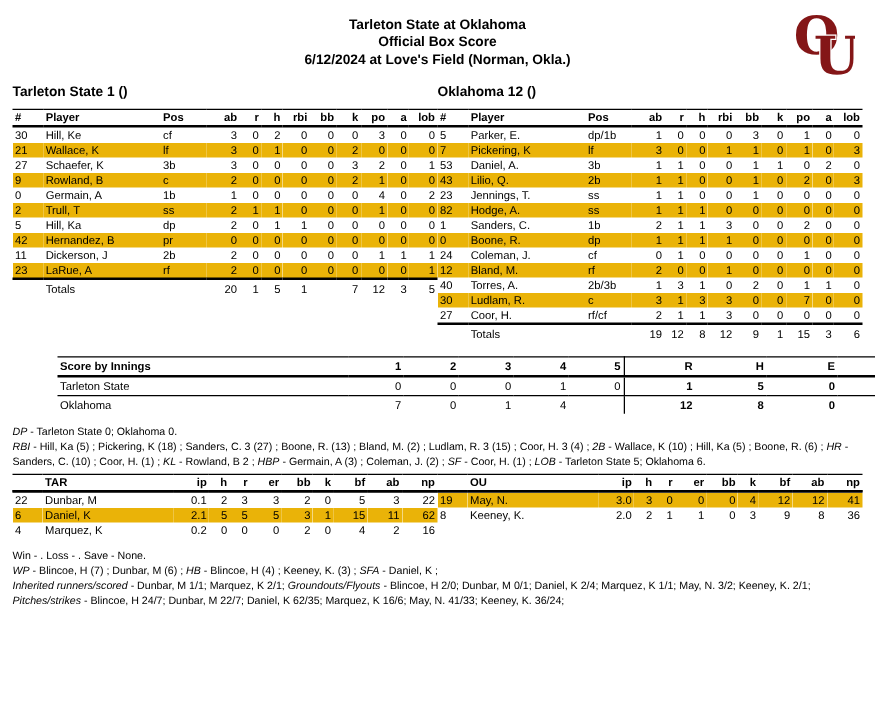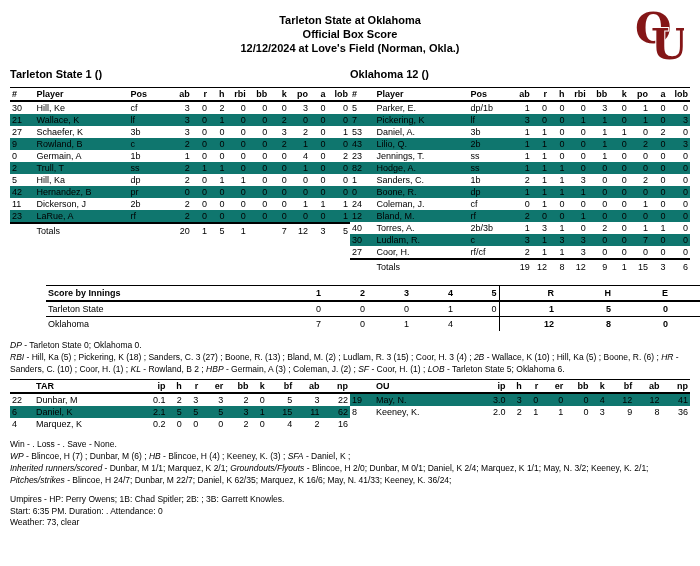--- a/index.html
+++ b/index.html
@@ -8,21 +8,21 @@
   .header{text-align:center;font-size:11px;font-weight:bold;line-height:1.25;margin-top:2px;}
   .logo{position:absolute;top:6px;right:16px;width:48px;height:58px;}
   .cols{display:flex;gap:0;margin-top:13px;}
   .col{flex:1;min-width:0;}
   .team-line{font-weight:bold;font-size:11px;margin-bottom:7px;}
   table{border-collapse:collapse;width:100%;table-layout:fixed;font-size:9px;}
   th{font-weight:bold;padding:1px 2px;border-top:1px solid #000;border-bottom:2px solid #000;white-space:nowrap;}
   td{padding:1px 2px;white-space:nowrap;overflow:hidden;}
   .l{text-align:left;}
   .r{text-align:right;}
-  tr.stripe{background:#0f766e;}
+  tr.stripe{background:#eab308;}
   tr.totals td{border-top:2px solid #000;padding-top:2px;}
   .inn{margin-top:12px;margin-left:36px;}
   .inn th,.inn td{padding:2px;}
   .div5{border-right:1px solid #000;}
   .underline td{border-bottom:1px solid #000;}
   .resv{font-weight:bold;}
   .notes{font-size:8.5px;line-height:1.4;margin-top:9px;}
   .note-line i{font-style:italic;}
   .pitch-cols{margin-top:3px;align-items:flex-start;}
   .footer{margin-top:8px;line-height:1.35;}
@@ -35,21 +35,21 @@
   <div class="logo">
     <svg width="48" height="58" viewBox="0 0 48 58">
       <text x="-1" y="37" font-family="'DejaVu Serif',serif" font-size="42" font-weight="bold" fill="#841617">O</text>
       <text x="15" y="53" font-family="'DejaVu Serif',serif" font-size="42" font-weight="bold" fill="#841617" stroke="#ffffff" stroke-width="2" paint-order="stroke">U</text>
     </svg>
   </div>
 
   <div class="header">
     <div>Tarleton State at Oklahoma</div>
     <div>Official Box Score</div>
-    <div>12/12/2024 at Love's Field (Norman, Okla.)</div>
+    <div>6/12/2024 at Love's Field (Norman, Okla.)</div>
   </div>
 
   <div class="cols">
     <div class="col">
       <div class="team-line">Tarleton State 1 ()</div>
       <table class="bat">
         <colgroup>
           <col style="width:24px">
             <col style="width:92px">
             <col style="width:36px">
@@ -667,19 +667,14 @@
       </table>
     </div>
   </div>
 
   <div class="notes" id="pitching-notes">
       <div class="note-line">Win - . Loss - . Save - None.</div>
       <div class="note-line"><i>WP</i> - Blincoe, H (7) ; Dunbar, M (6) ; <i>HB</i> - Blincoe, H (4) ; Keeney, K. (3) ; <i>SFA</i> - Daniel, K ;</div>
       <div class="note-line"><i>Inherited runners/scored</i> - Dunbar, M 1/1; Marquez, K 2/1; <i>Groundouts/Flyouts</i> - Blincoe, H 2/0; Dunbar, M 0/1; Daniel, K 2/4; Marquez, K 1/1; May, N. 3/2; Keeney, K. 2/1; <i>Pitches/strikes</i> - Blincoe, H 24/7; Dunbar, M 22/7; Daniel, K 62/35; Marquez, K 16/6; May, N. 41/33; Keeney, K. 36/24;</div>
     </div>
 
-  <div class="notes footer">
-    <div>Umpires - HP: Perry Owens; 1B: Chad Spitler; 2B: ; 3B: Garrett Knowles.</div>
-    <div>Start: 6:35 PM. Duration: . Attendance: 0</div>
-    <div>Weather: 73, clear</div>
-  </div>
 
 </div>
 
 </body></html>

